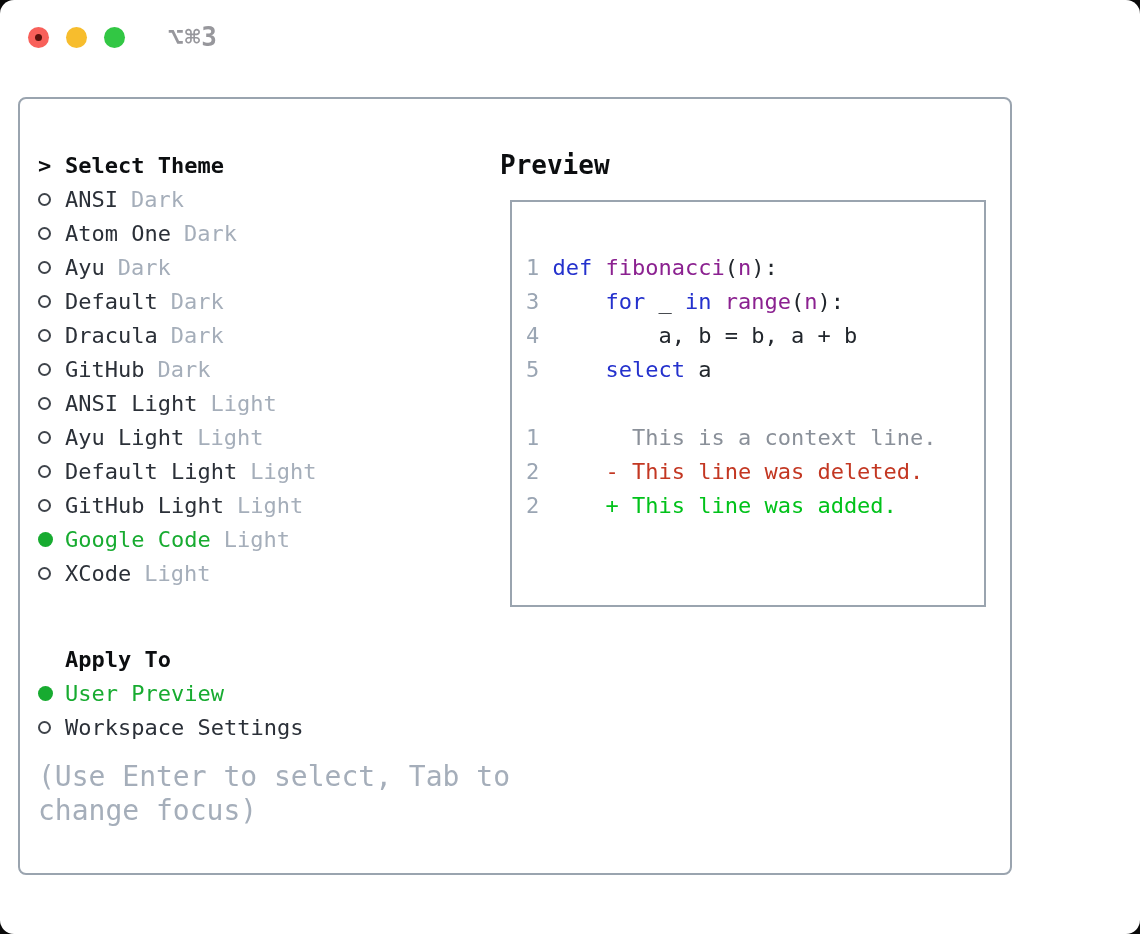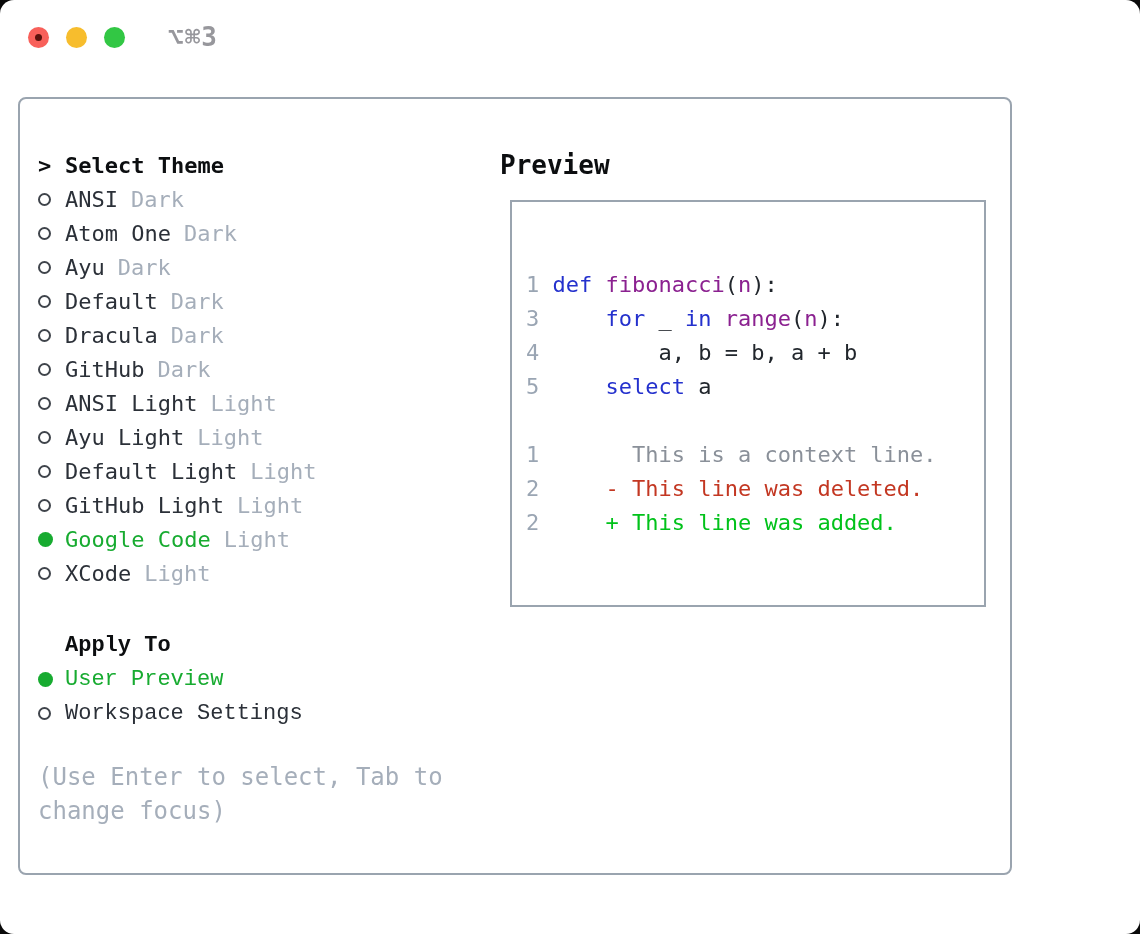--- a/index.html
+++ b/index.html
@@ -20,38 +20,38 @@
   .tl-yellow{left:66px;background:var(--tl-yellow);}
   .tl-green{left:104px;background:var(--tl-green);}
   .shortcut{position:absolute;left:168px;top:22px;font-size:26px;font-weight:bold;color:var(--shortcut);letter-spacing:1px;}
   
   .panel{
     position:absolute;left:18px;top:97px;width:994px;height:778px;
     border:2px solid var(--frame);border-radius:8px;background:#fff;
   }
   
   .list{position:absolute;left:18px;top:49px;}
-  .apply{position:absolute;left:18px;top:529px;font-family:Liberation Mono, monospace;}
+  .apply{position:absolute;left:18px;top:543px;}
   .row{display:flex;align-items:center;height:34px;font-size:22px;white-space:pre;}
   .marker{display:inline-flex;align-items:center;justify-content:flex-start;width:27px;height:34px;flex:0 0 27px;}
   .ring{width:13px;height:13px;border:2px solid var(--ring);border-radius:50%;}
   .dot-sel{width:15px;height:15px;border-radius:50%;background:var(--green);}
   .chev{font-weight:bold;color:var(--header);font-size:22px;}
   .row .name{color:var(--text);}
   .row .variant{color:var(--muted);margin-left:13px;}
   .row.selected .name{color:var(--green);}
   .row.header-row .name{font-weight:bold;color:var(--header);}
-  .hint{position:absolute;left:18px;top:661px;font-size:24px;line-height:34px;color:var(--muted);white-space:pre;}
+  .hint{position:absolute;left:18px;top:661px;font-size:28px;line-height:34px;color:var(--muted);white-space:pre;}
   
   .preview-label{position:absolute;left:480px;top:49px;height:34px;line-height:34px;font-size:26px;font-weight:bold;color:var(--header);}
   .preview-box{
     position:absolute;left:490px;top:101px;width:476px;height:407px;
     border:2px solid var(--frame);background:#fff;
   }
-  .codewrap{position:absolute;left:14px;top:66px;}
+  .codewrap{position:absolute;left:14px;top:49px;}
   .cline{height:34px;line-height:34px;font-size:22px;white-space:pre;}
   .ln{display:inline-block;width:2ch;color:var(--lineno);white-space:pre;}
   .tok-kw{color:var(--kw);}
   .tok-fn{color:var(--fn);}
   .tok-num{color:var(--numlit);}
   .tok-pl{color:var(--plain);}
   .diffwrap{margin-top:34px;}
   .tok-ctx{color:var(--ctx);}
   .tok-del{color:var(--del);}
   .tok-add{color:var(--add);}

